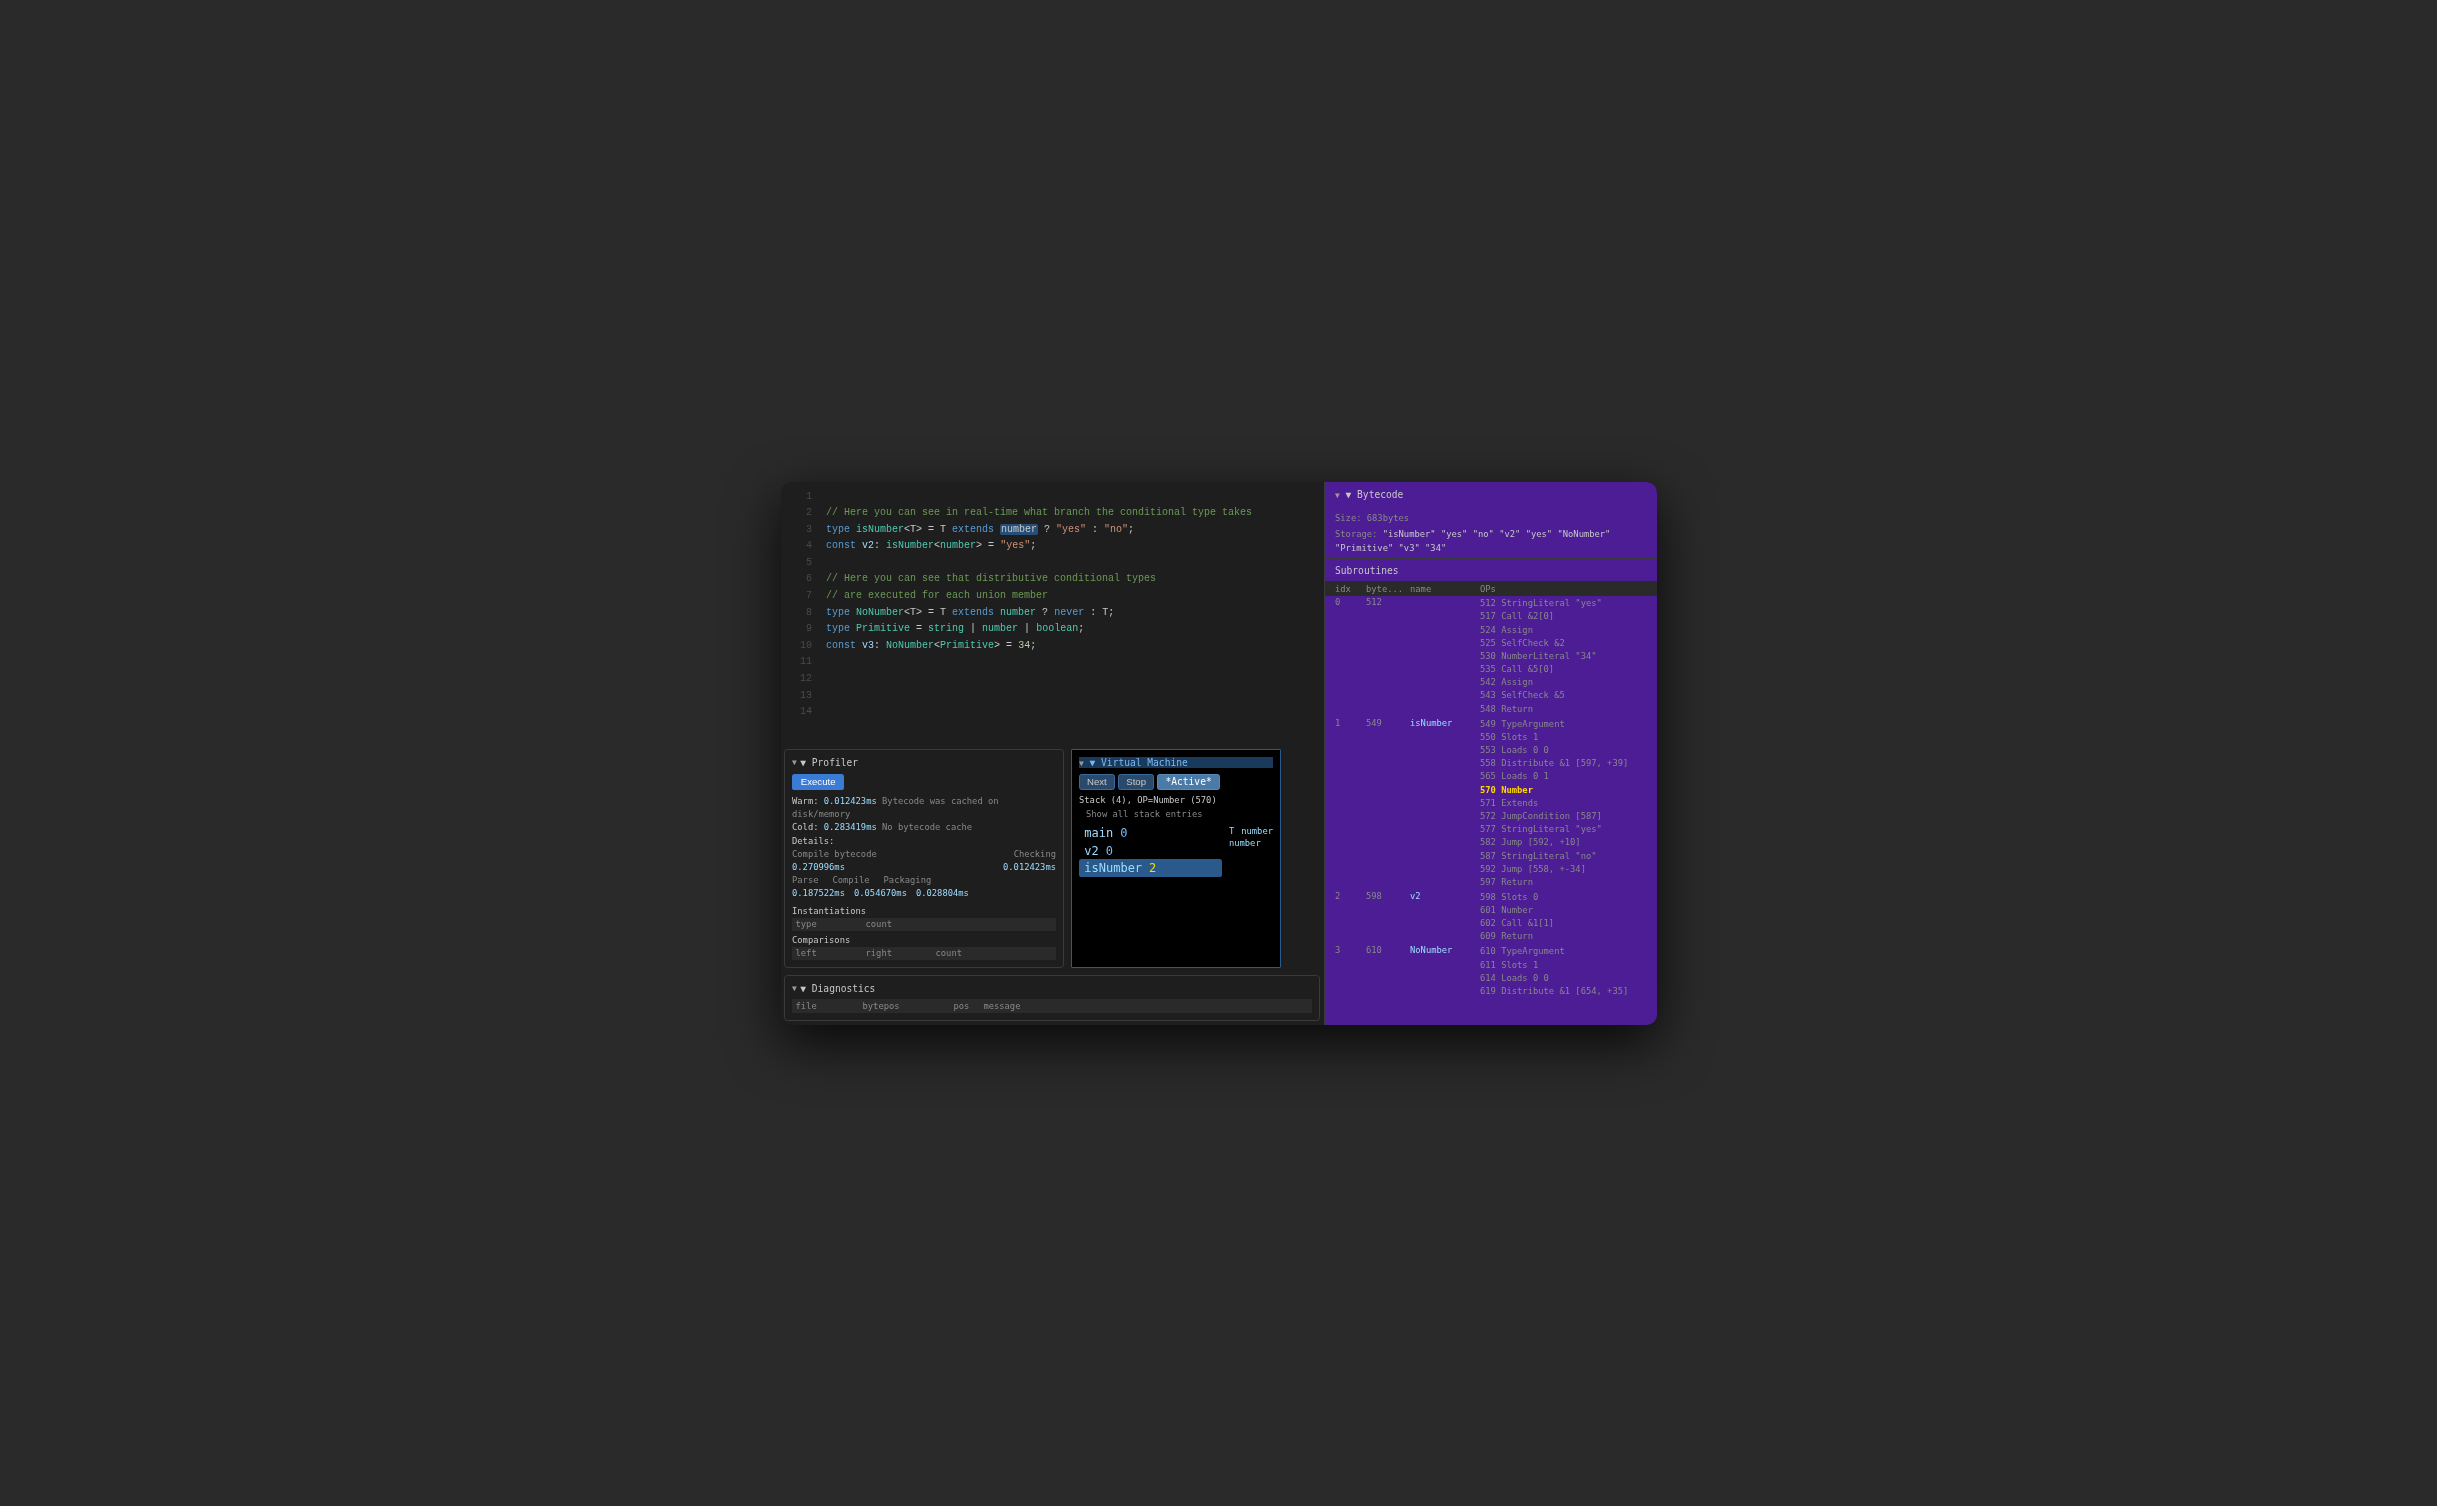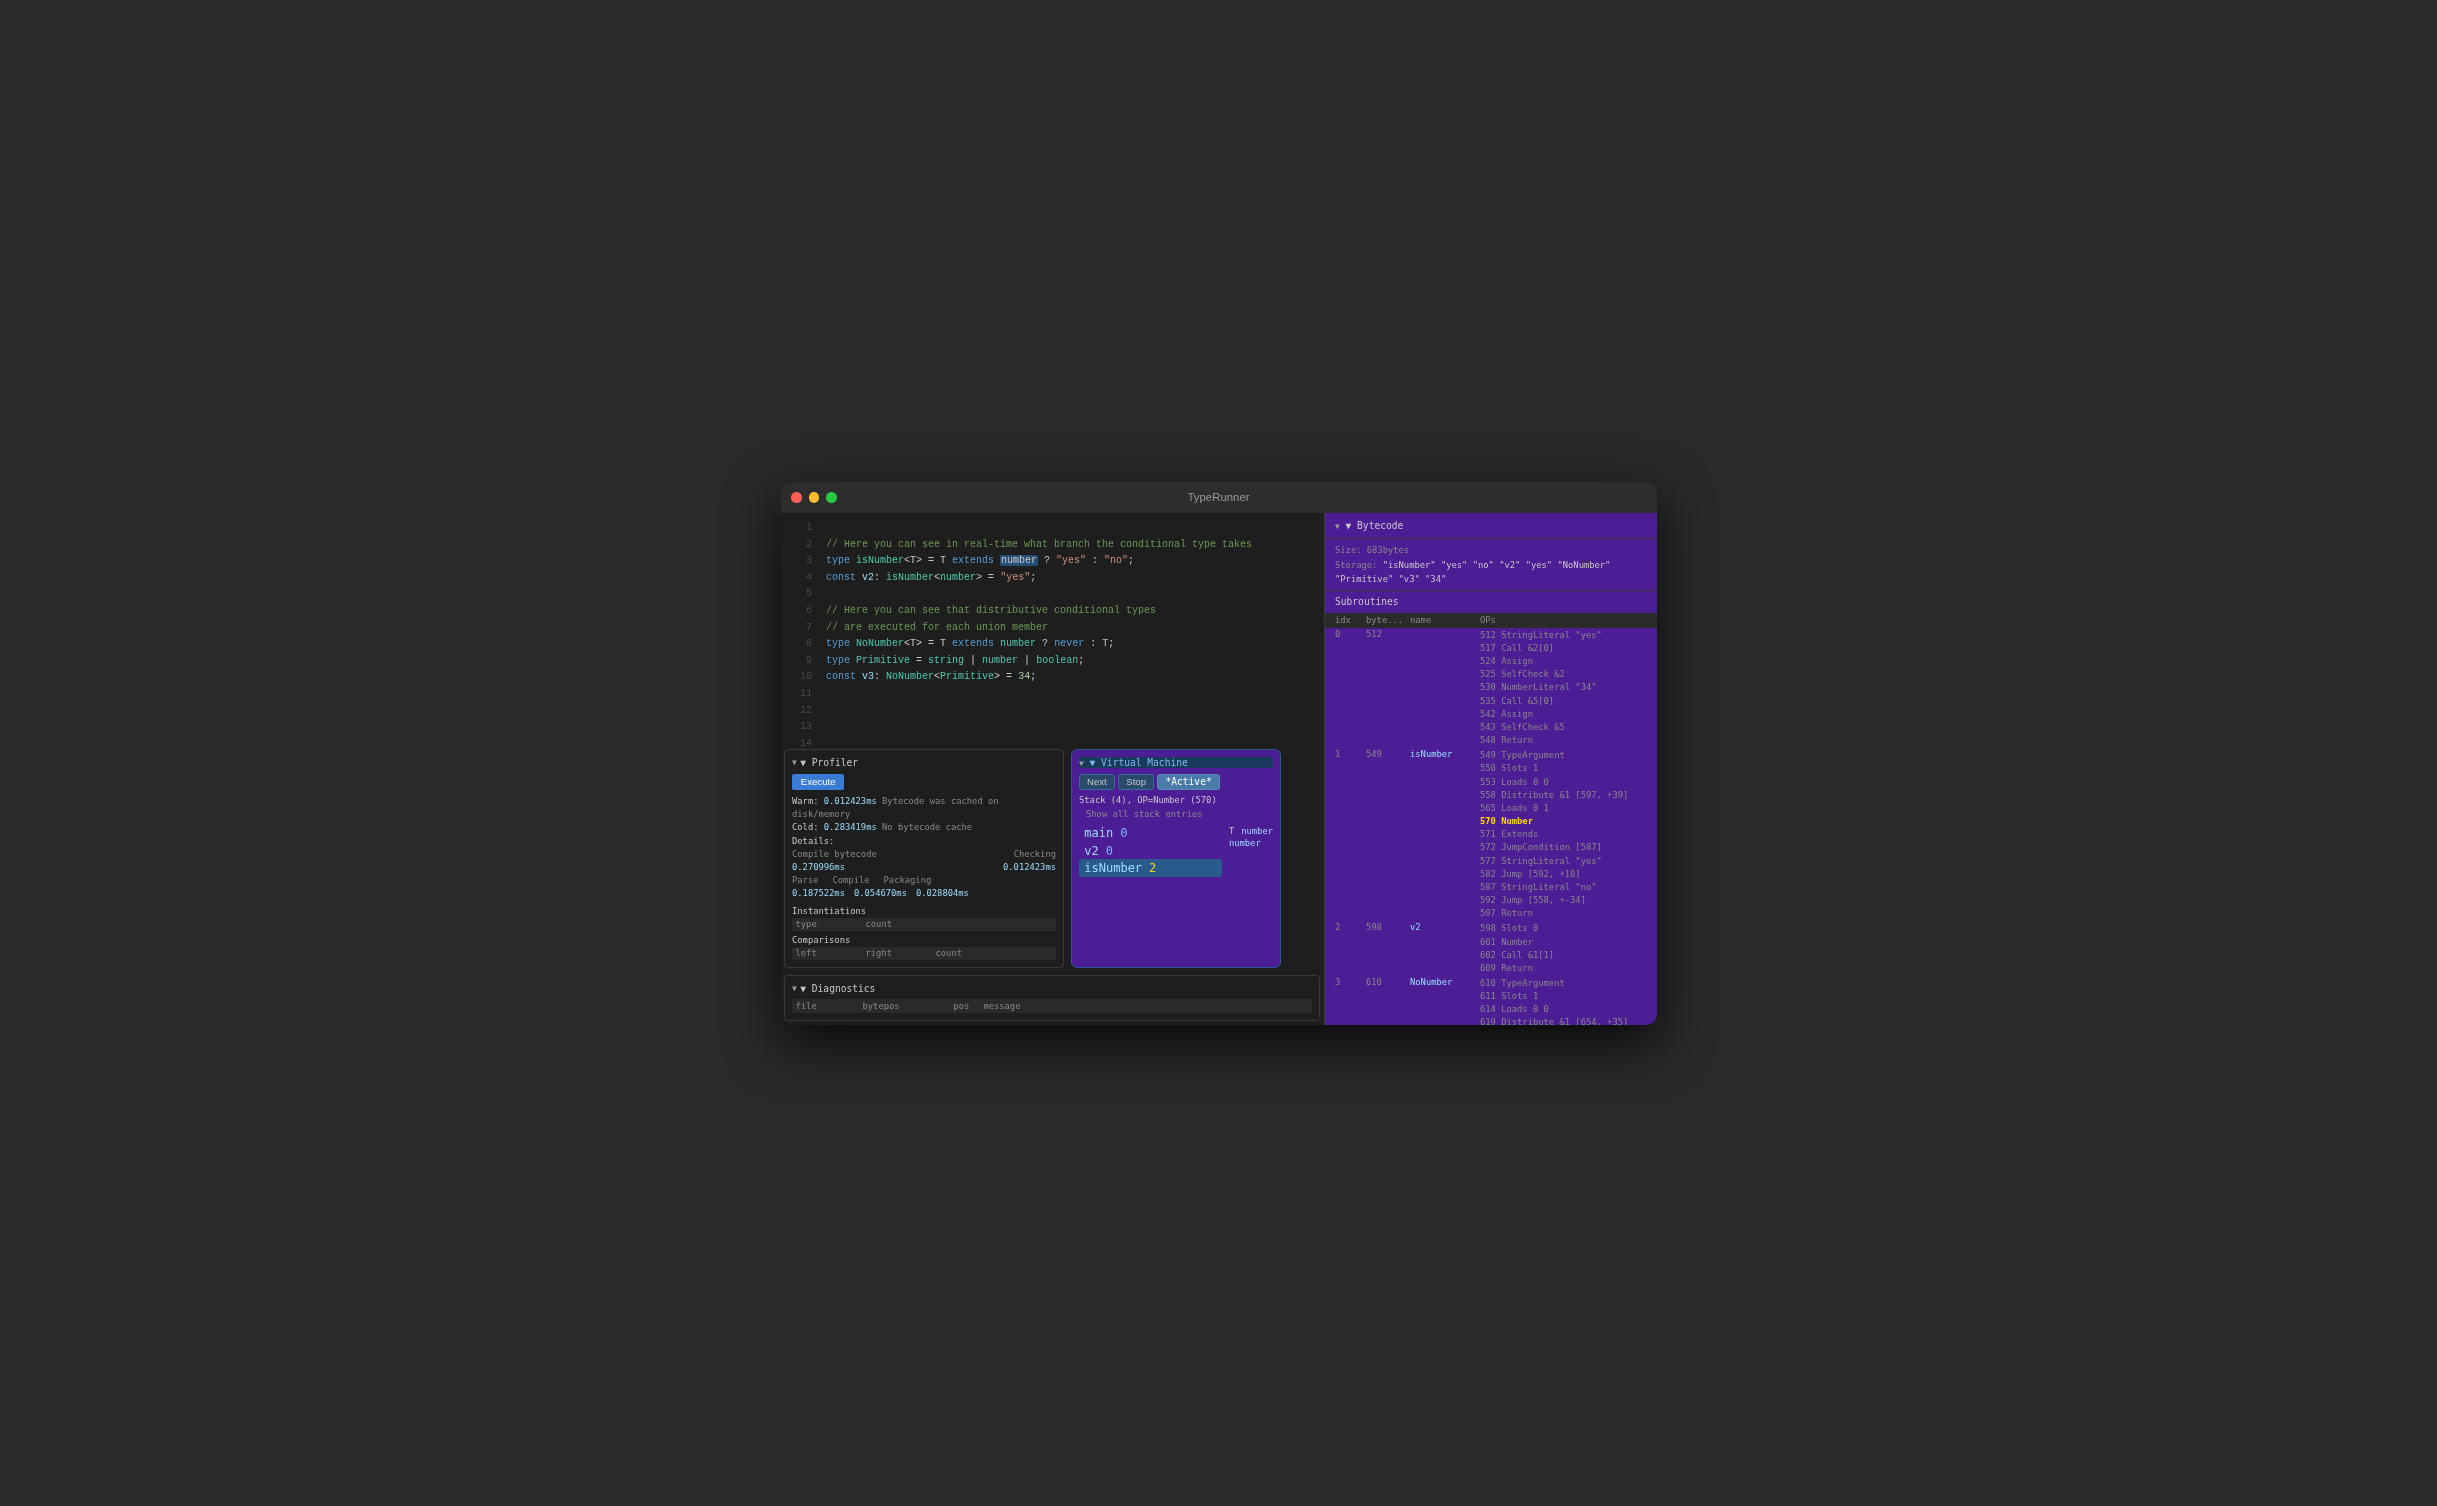--- a/index.html
+++ b/index.html
@@ -126,23 +126,23 @@
     .table-header {
       background: #2a2a2a;
       color: #888;
       font-size: 8.8px;
       display: flex;
       padding: 1.8px 3.5px;
     }
     .table-col { min-width: 70px; }
     
     .vm-panel {
-      background: #4c1d95;
+      background: #000000;
       border: 0.9px solid #2a5a8c;
-      border-radius: 6px;
+      border-radius: 1px;
       margin: 3.5px;
       padding: 7px;
       width: 210px;
       font-family: 'Menlo', 'Monaco', monospace;
       font-size: 8.8px;
     }
     .vm-header {
       color: #7ab8f5;
       font-size: 9.6px;
       margin-bottom: 5.3px;
@@ -294,28 +294,20 @@
     .highlighted-op {
       color: #ffd700;
       font-weight: bold;
     }
   </style>
 </head>
 <body>
 
 <div class="window">
 
-  <div class="titlebar">
-    <div class="traffic-lights">
-      <div class="traffic-light tl-close"></div>
-      <div class="traffic-light tl-min"></div>
-      <div class="traffic-light tl-max"></div>
-    </div>
-    <span class="window-title">TypeRunner</span>
-  </div>
 
   <div class="main-area">
 
     <div class="lp-wrapper">
 
       <div class="code-section">
         <div class="code-area">
 
           <div class="code-line">
             <span class="line-num">1</span>

